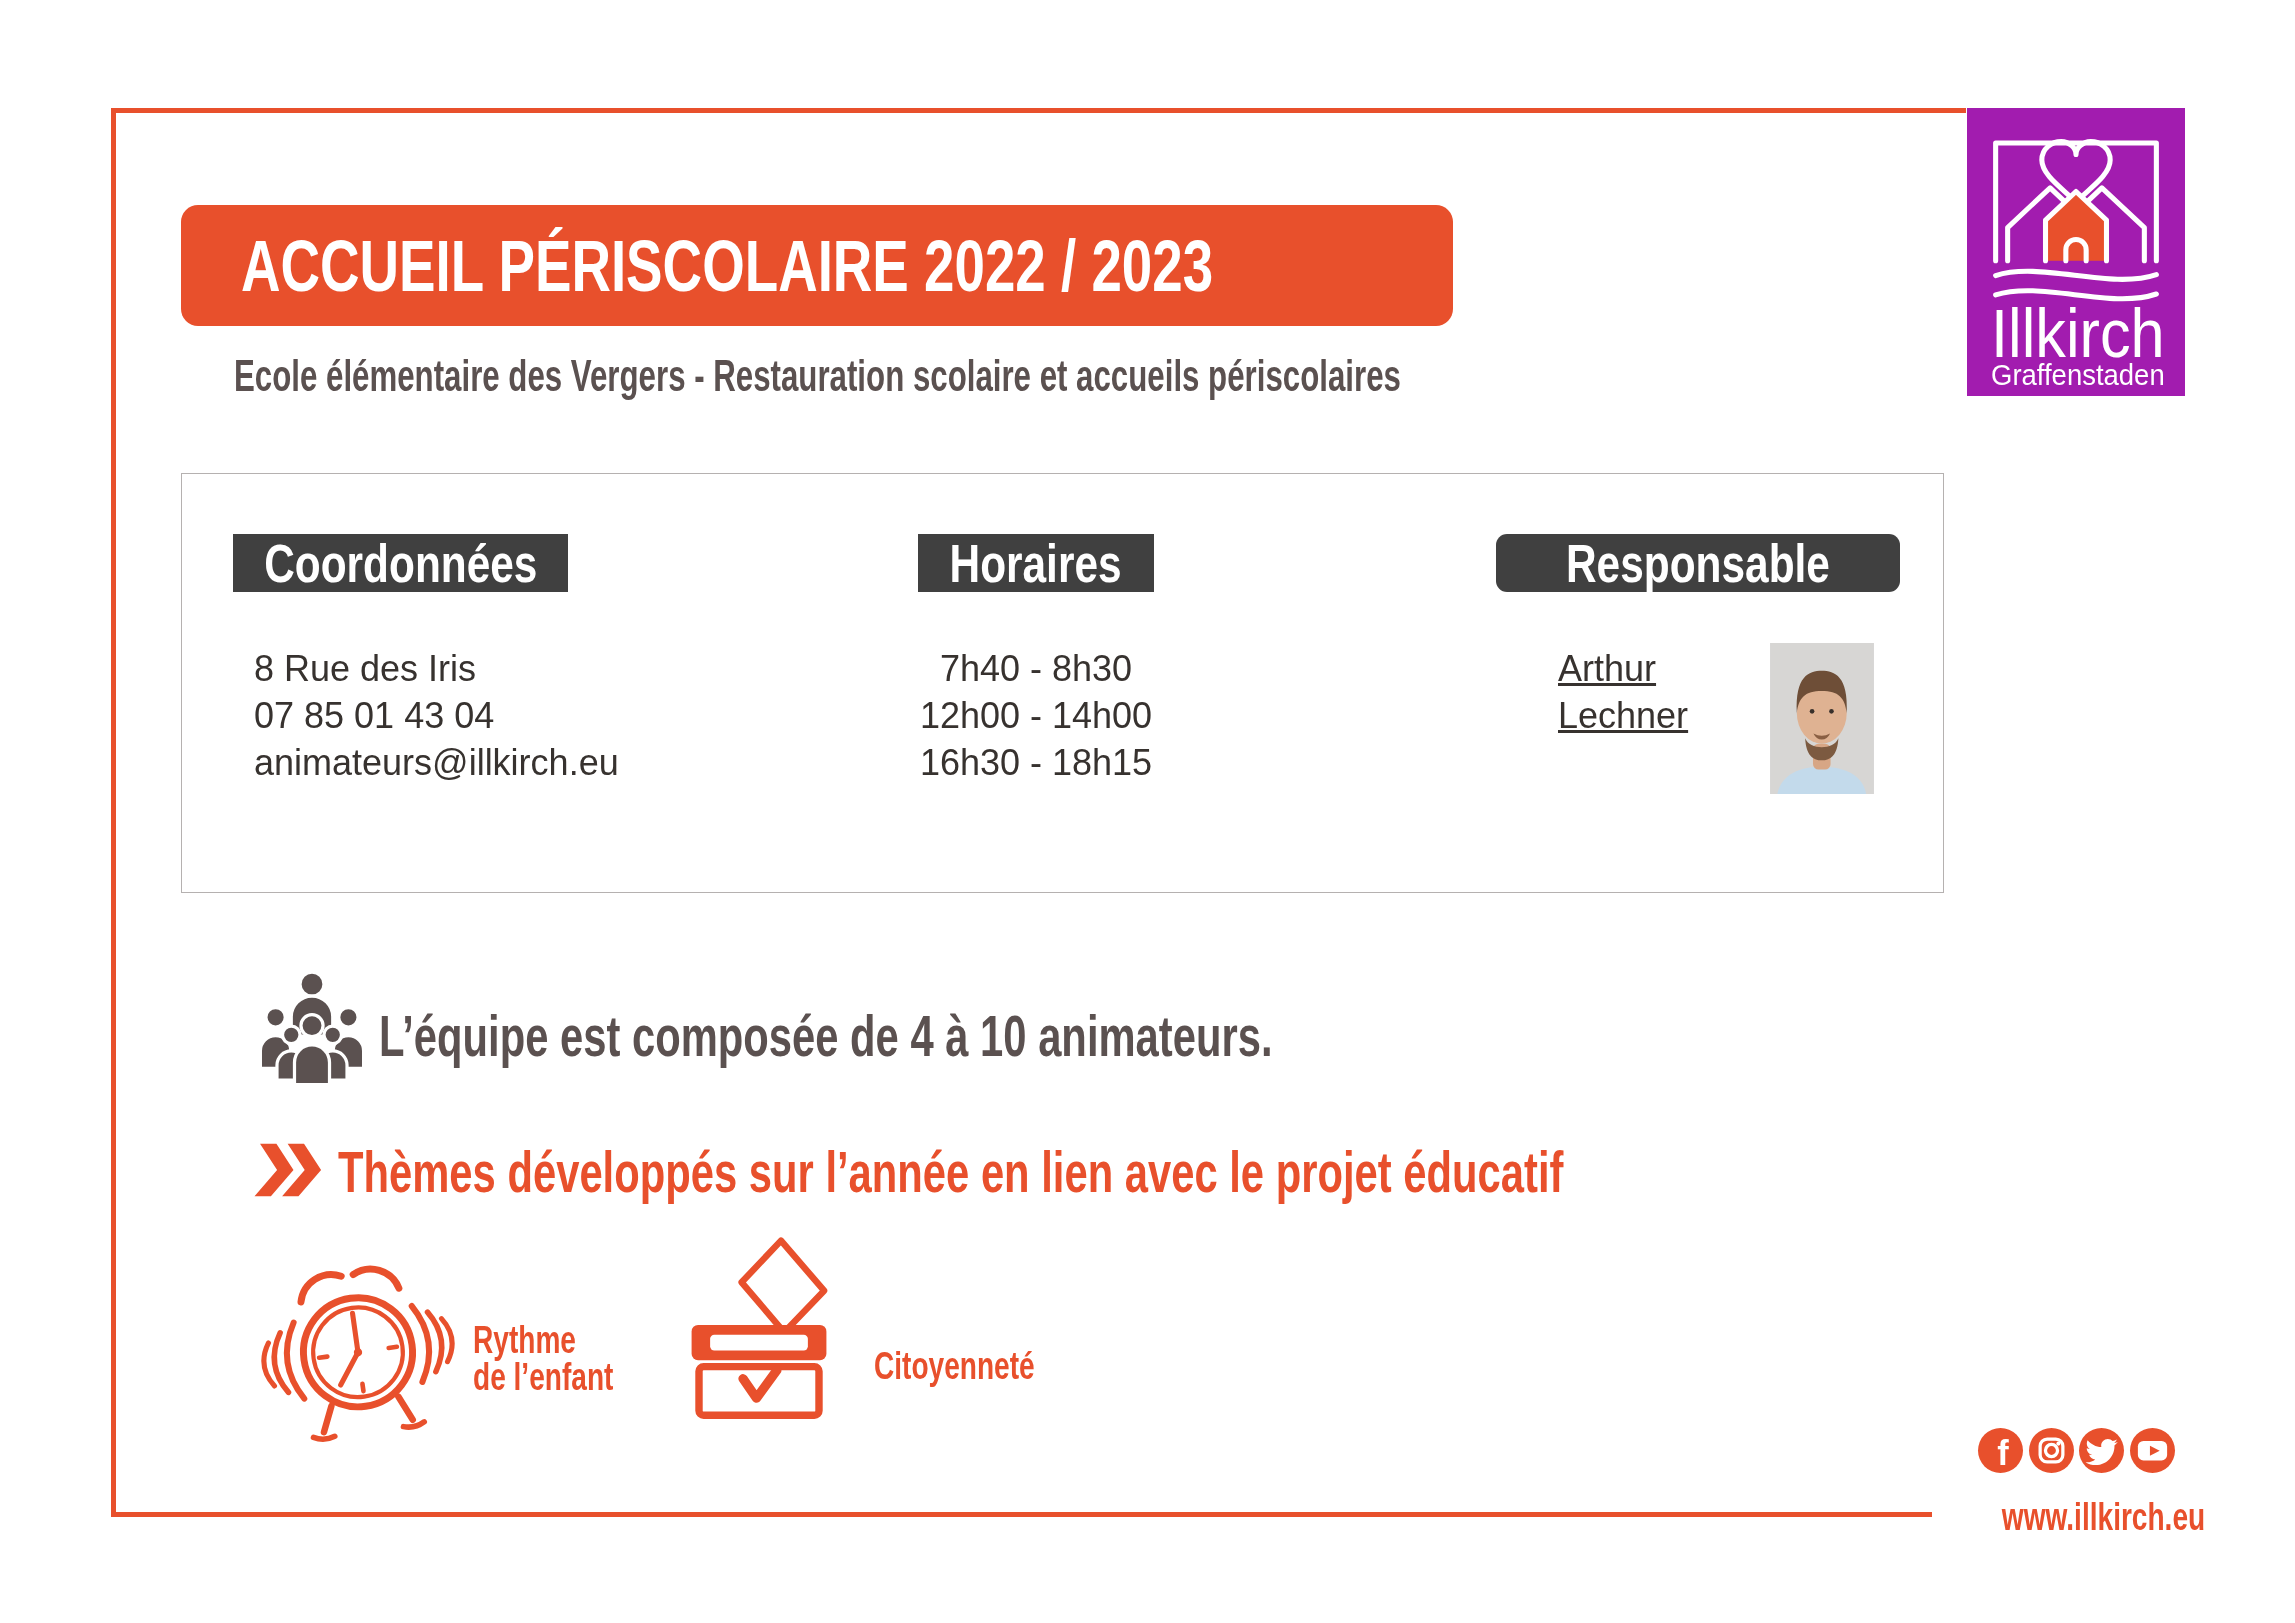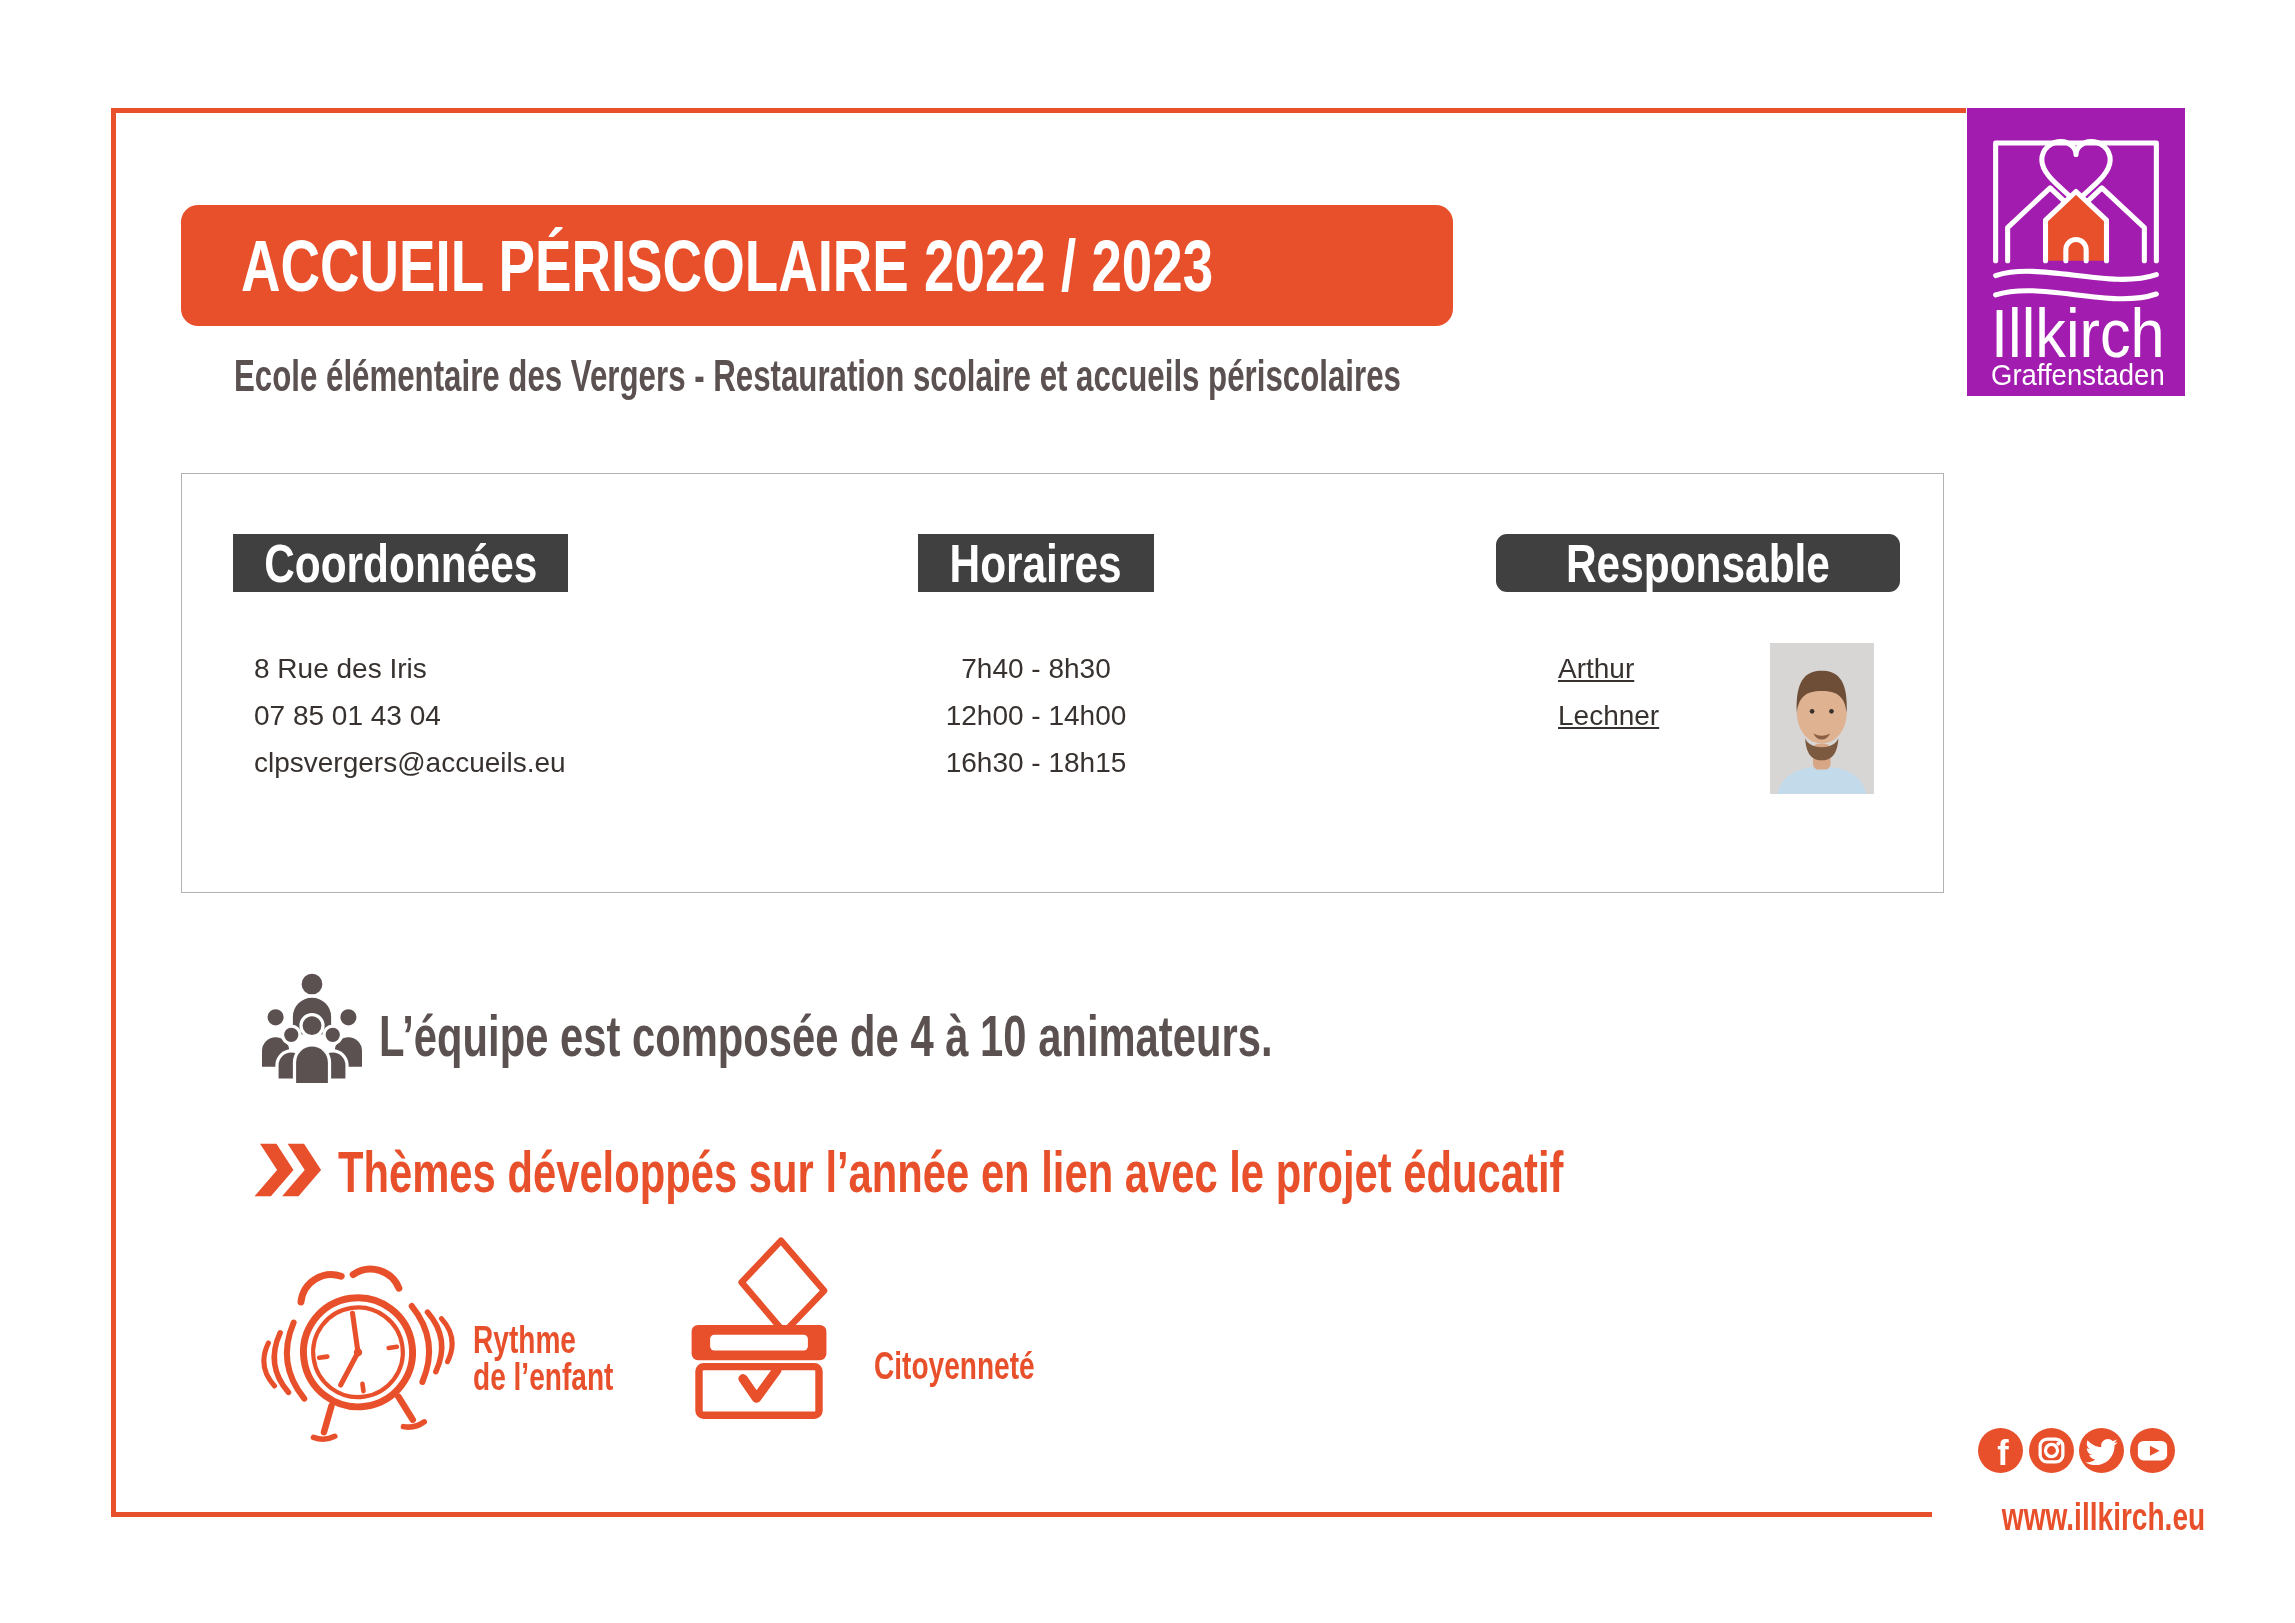--- a/index.html
+++ b/index.html
@@ -41,21 +41,21 @@
     background:#404040; height:58px; display:flex; align-items:center; justify-content:center;
   }
   .tag span {
     color:#fff; font-size:53px; font-weight:bold; white-space:nowrap;
     transform:scaleX(.80); transform-origin:50% 50%;
   }
   .tag-coordonnees { left:233px;  top:534px; width:335px; }
   .tag-horaires    { left:918px; top:534px; width:236px; }
   .tag-responsable { left:1496px; top:534px; width:404px;border-radius:11px; }
 
-  .body-text { font-size:28px; line-height:47px; color:#37322F; white-space:nowrap; }
+  .body-text { font-size:36px; line-height:47px; color:#37322F; white-space:nowrap; }
   .address-block { left:254px;  top:645px; width:602px; text-align:left; }
   .times-block   { left:874px; top:645px; width:324px;  text-align:center; }
   .names-block   { left:1558px; top:645px; width:231px;  text-align:left;text-decoration:underline; }
   .photo { left:1770px; top:643px; width:104px; height:151px; }
 
   
   .team-icon { left:259px; top:969px; width:106px; height:116px; }
   .team-text {
     left:379px; top:1007px; font-size:58px; line-height:58px; font-weight:bold;
     color:#5B5150; white-space:nowrap; transform:scaleX(.72); transform-origin:0 50%;
@@ -130,21 +130,21 @@
   <div class="abs tag tag-horaires">
     <span>Horaires</span>
   </div>
   <div class="abs tag tag-responsable">
     <span>Responsable</span>
   </div>
 
   <div class="abs body-text address-block">
     <div>8 Rue des Iris</div>
     <div>07 85 01 43 04</div>
-    <div>clpsvergers@accueils.eu</div>
+    <div>animateurs@illkirch.eu</div>
   </div>
 
   <div class="abs body-text times-block">
     <div>7h40 - 8h30</div>
     <div>12h00 - 14h00</div>
     <div>16h30 - 18h15</div>
   </div>
 
   <div class="abs body-text names-block">
     <div>Arthur</div>

